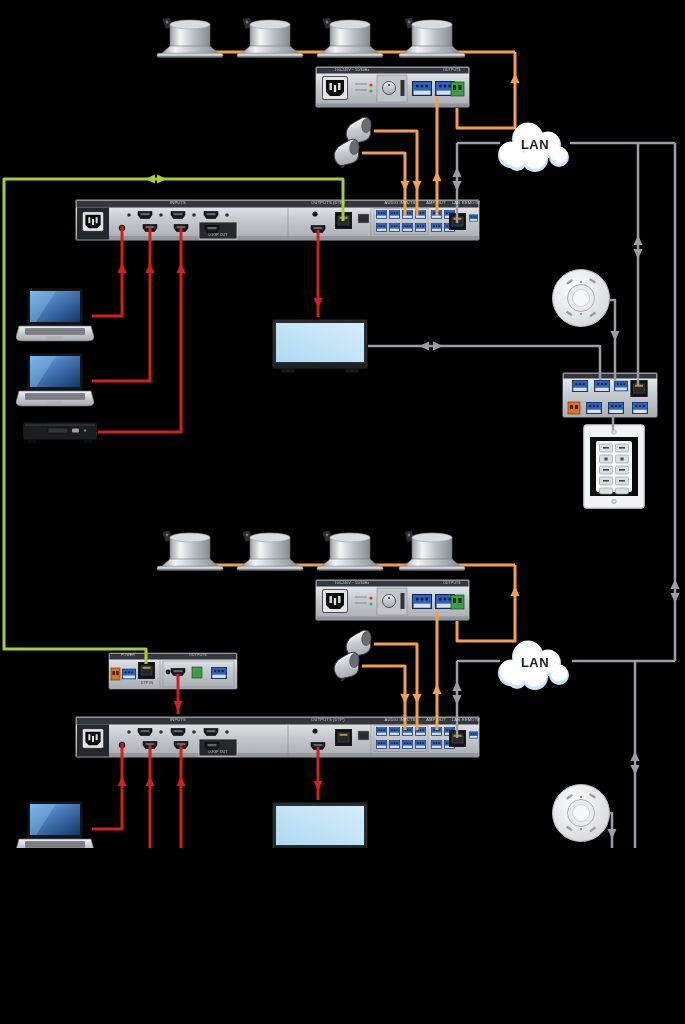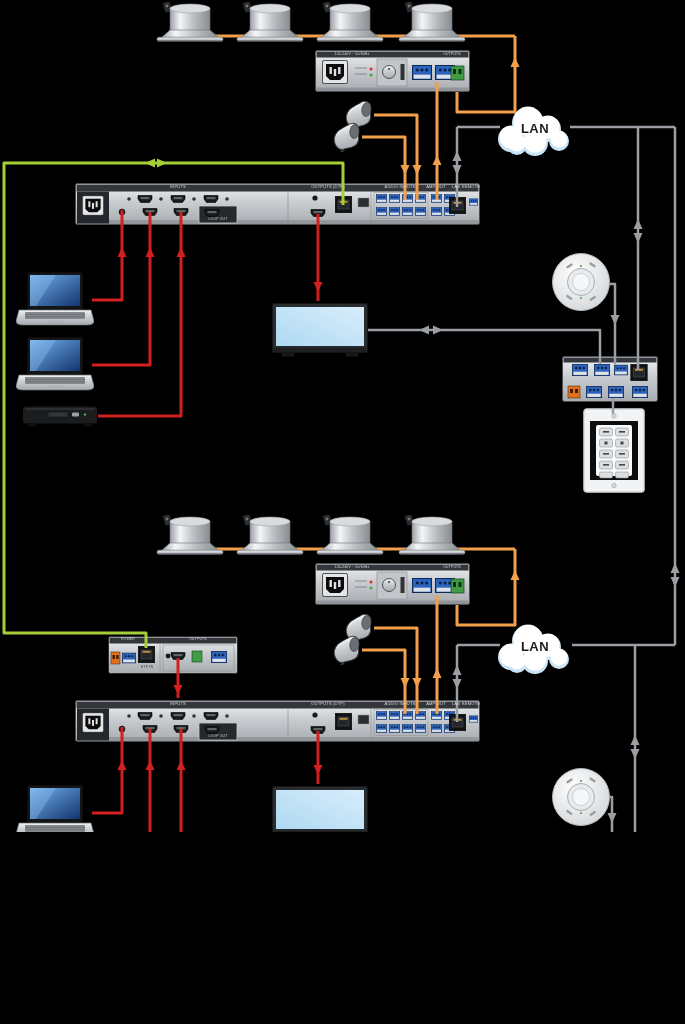--- a/index.html
+++ b/index.html
@@ -1,16 +1,16 @@
 <!DOCTYPE html>
 <html><head>
 <meta charset="utf-8">
 <style>
   html,body{margin:0;padding:0;background:#000;}
-  .canvas{position:relative;width:685px;height:832px;margin:0 auto;background:#000;overflow:hidden;
+  .canvas{position:relative;width:685px;height:832px;margin:16px auto;background:#000;overflow:hidden;
           font-family:"Liberation Sans",sans-serif;}
   .layer{position:absolute;left:0;top:0;pointer-events:none;}
   .dev{position:absolute;}
   .cable{fill:none;stroke-linejoin:round;stroke-linecap:butt;}
   .w3{stroke-width:3px;} .w25{stroke-width:2.5px;}
   .lbl{position:absolute;transform:translate(-50%,-50%);white-space:nowrap;color:#d4d7da;
        letter-spacing:.2px;line-height:1;}
   .f13{font-size:13px;font-weight:bold;color:#1d1d1f;letter-spacing:.5px;}
   .f4{font-size:4px;} .f3{font-size:3.4px;}
   .dark{color:#2a2a2a;}

